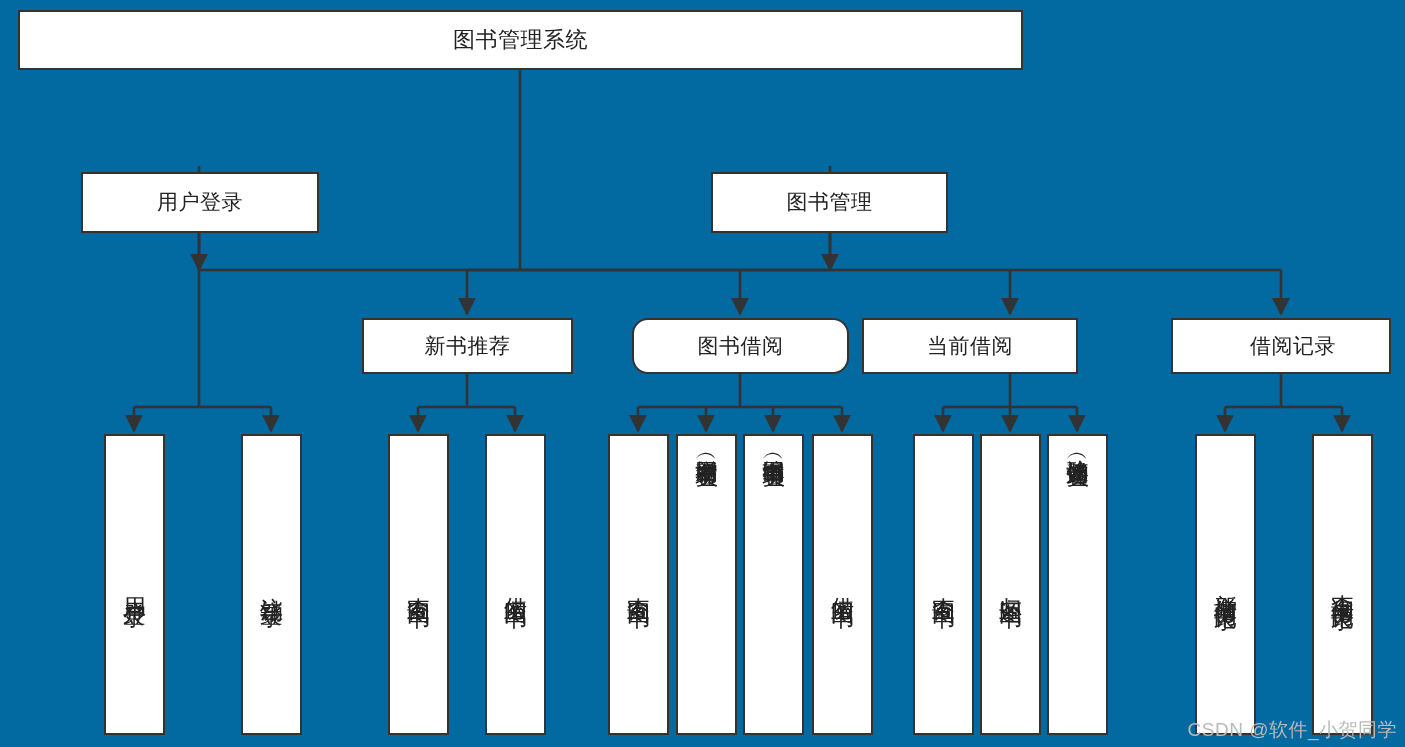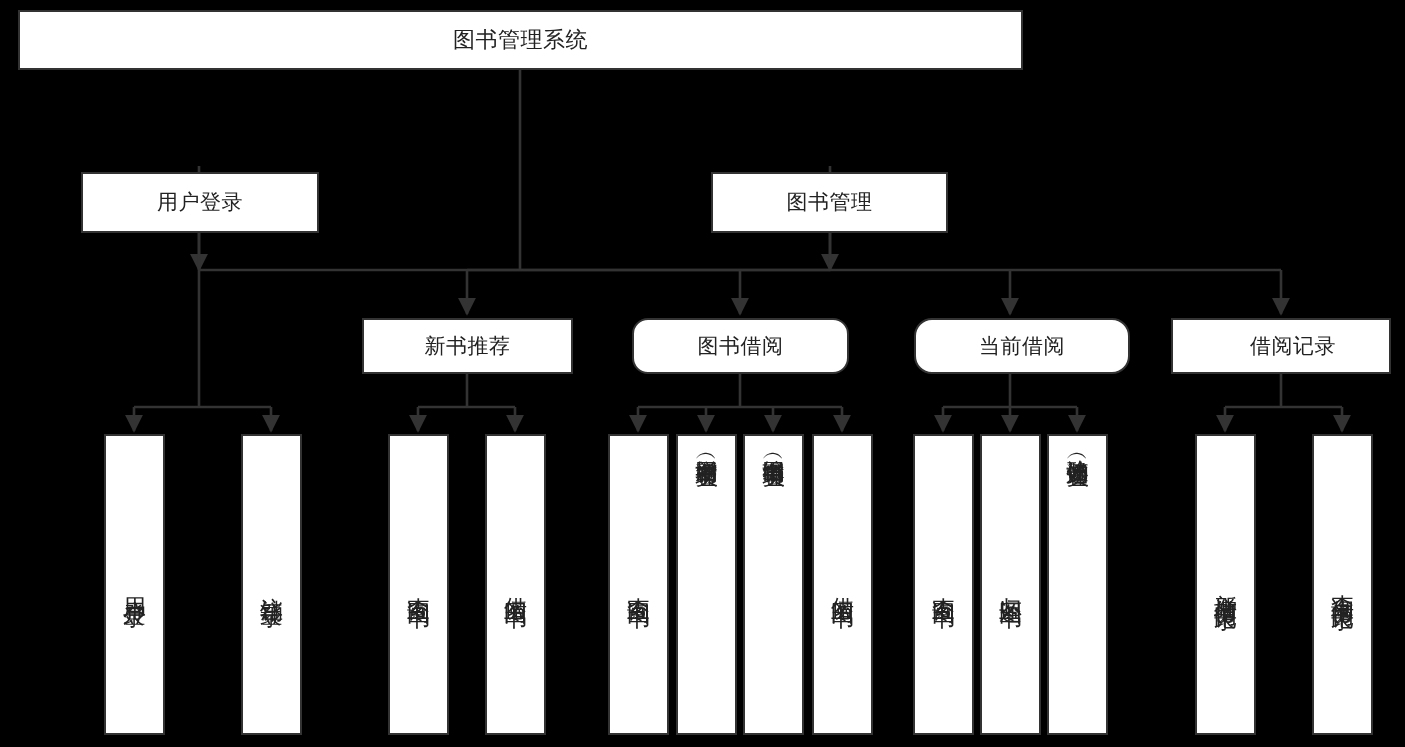--- a/index.html
+++ b/index.html
@@ -9,21 +9,21 @@
     background: #ffffff;
   }
   body {
     font-family: "Liberation Sans", "DejaVu Sans", sans-serif;
     -webkit-font-smoothing: antialiased;
   }
   #canvas {
     position: relative;
     width: 1405px;
     height: 747px;
-    background: #000000;
+    background: #0369a1;
     overflow: hidden;
   }
   svg.edges {
     position: absolute;
     left: 0;
     top: 0;
     width: 1405px;
     height: 747px;
     pointer-events: none;
   }
@@ -153,21 +153,21 @@
   <div class="node h" style="left:711px; top:172px; width:237px; height:61px;">
     <span class="label">图书管理</span>
   </div>
 
   <div class="node h" style="left:362px; top:318px; width:211px; height:56px;text-align:center;">
     <span class="label">新书推荐</span>
   </div>
   <div class="node h" style="left:632px; top:318px; width:217px; height:56px;border-radius:16px;">
     <span class="label">图书借阅</span>
   </div>
-  <div class="node h" style="left:914px; top:318px; width:216px; height:56px;border-radius:18px;">
+  <div class="node h" style="left:862px; top:318px; width:216px; height:56px;">
     <span class="label">当前借阅</span>
   </div>
   <div class="node h" style="left:1171px; top:318px; width:220px; height:56px;padding-left:24px;">
     <span class="label">借阅记录</span>
   </div>
 
   <div class="node v center" style="left:104px; top:434px; width:61px; height:301px;">
     <span class="label">用户登录</span>
   </div>
   <div class="node v center" style="left:241px; top:434px; width:61px; height:301px;">
@@ -204,14 +204,15 @@
     <span class="label">确认归还（管理员）</span>
   </div>
 
   <div class="node v center" style="left:1195px; top:434px; width:61px; height:301px;">
     <span class="label">新增借阅记录</span>
   </div>
   <div class="node v center" style="left:1312px; top:434px; width:61px; height:301px;">
     <span class="label">查询借阅记录</span>
   </div>
 
+  <div class="watermark">CSDN @软件_小贺同学</div>
 
 </div>
 
 </body></html>

